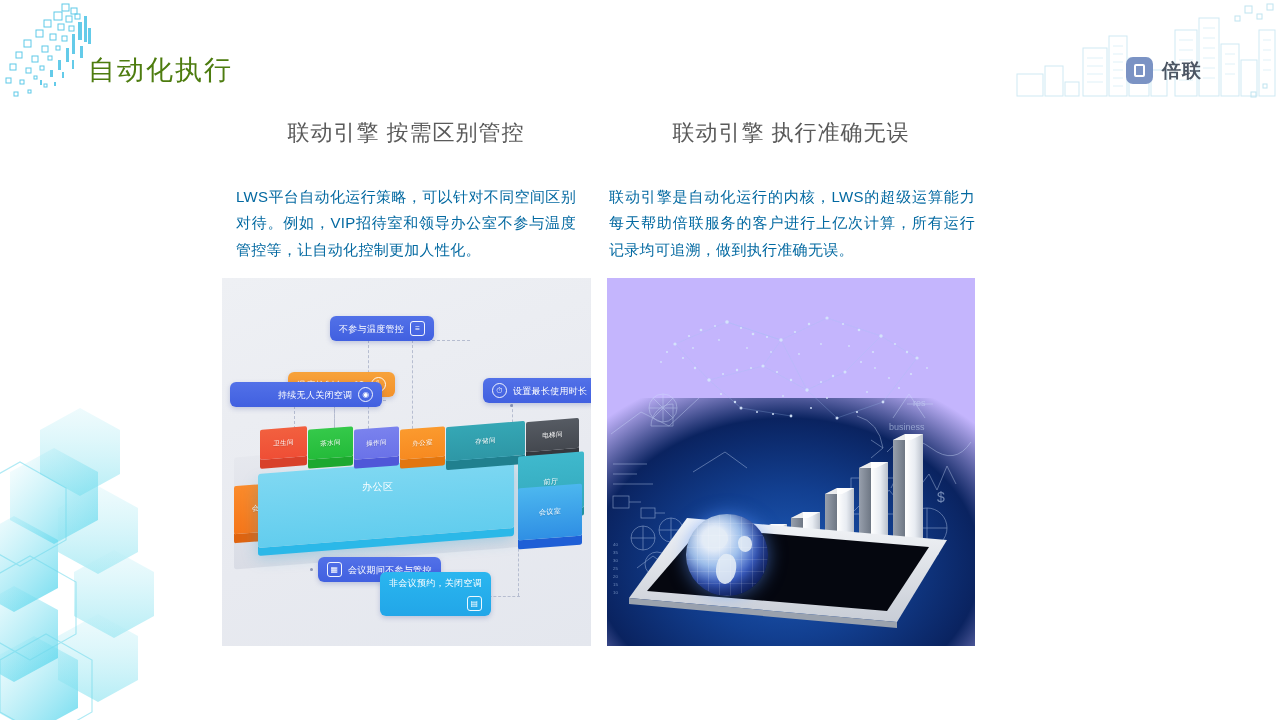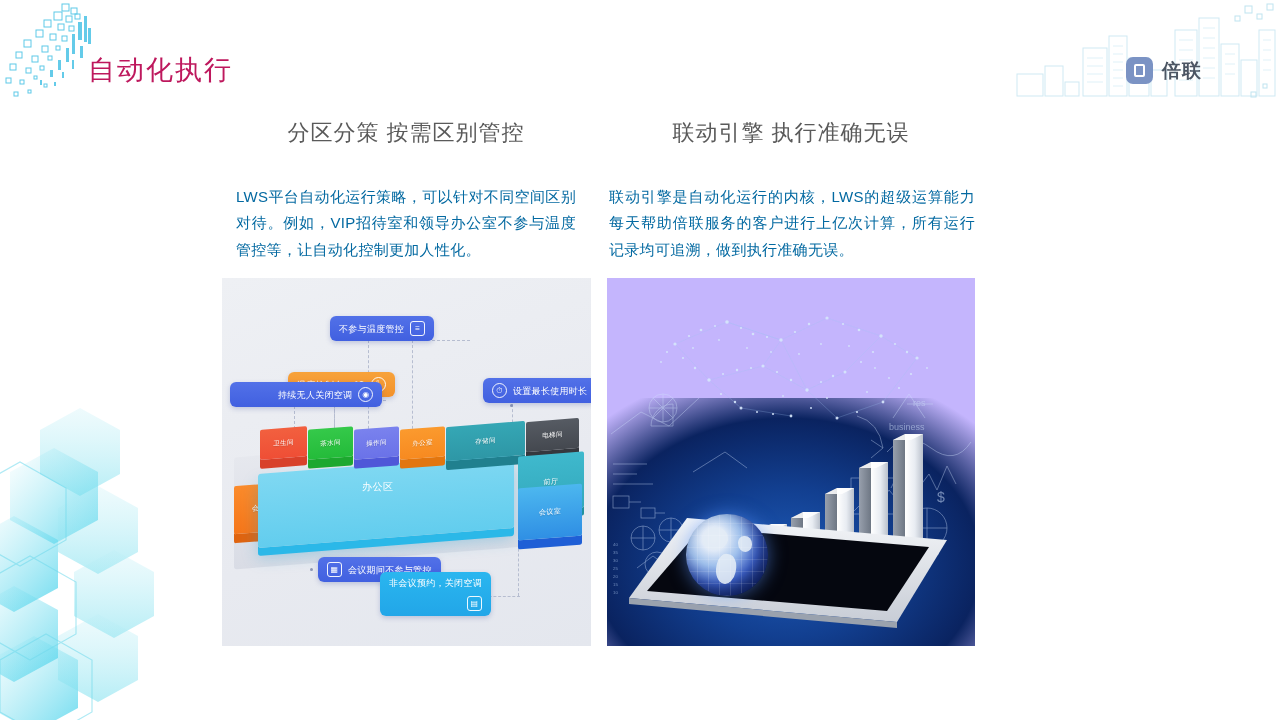--- a/index.html
+++ b/index.html
@@ -22,21 +22,21 @@
   #pixel-deco { left: 0; top: 0; width: 110px; height: 110px; }
   #city-deco-right { right: 0; top: 0; width: 275px; height: 108px; }
   #hex-deco { left: 0; bottom: 0; width: 165px; height: 360px; }
 
   
   #page-title {
     position: absolute;
     left: 88px; top: 52px;
     font-size: 27px;
     letter-spacing: 2px;
-    color: #be185d;
+    color: #4d7c0f;
     font-weight: 400;
     white-space: nowrap;
   }
   #brand-logo {
     position: absolute;
     right: 78px; top: 57px;
     display: flex; align-items: flex-end; gap: 9px;
   }
   #brand-mark {
     width: 27px; height: 27px;
@@ -333,21 +333,21 @@
   <div id="page-title">自动化执行</div>
 
   <div id="brand-logo">
     <div id="brand-mark">
       <div class="inner"></div>
     </div>
     <div id="brand-name">倍联</div>
   </div>
 
   <div class="col" id="col-left">
-    <div class="col-heading">分区分策 按需区别管控</div>
+    <div class="col-heading">联动引擎 按需区别管控</div>
     <div class="col-body">LWS平台自动化运行策略，可以针对不同空间区别对待。例如，VIP招待室和领导办公室不参与温度管控等，让自动化控制更加人性化。</div>
   </div>
 
   <div class="col" id="col-right">
     <div class="col-heading">联动引擎 执行准确无误</div>
     <div class="col-body">联动引擎是自动化运行的内核，LWS的超级运算能力每天帮助倍联服务的客户进行上亿次计算，所有运行记录均可追溯，做到执行准确无误。</div>
   </div>
 
   <div class="panel" id="panel-left">
 

